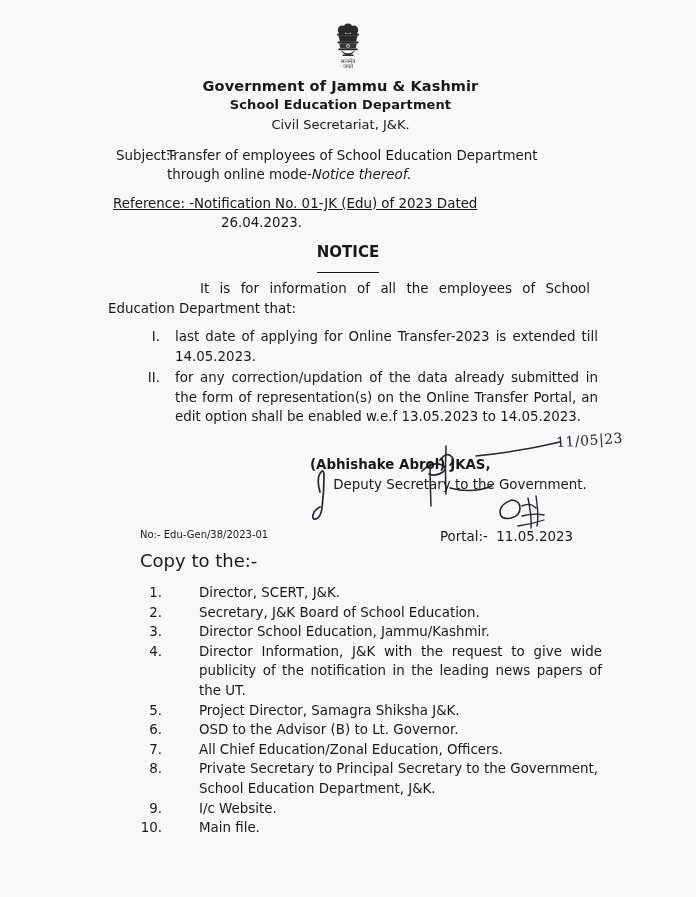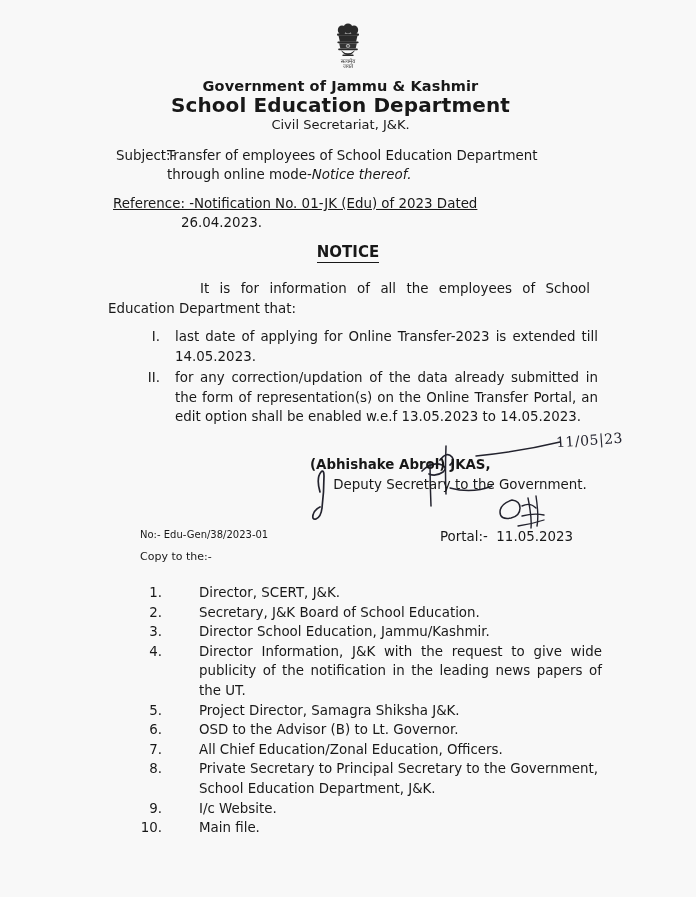--- a/index.html
+++ b/index.html
@@ -45,21 +45,21 @@
     width: 681px;
     text-align: center;
   }
   .head .org {
     font-size: 14.5px;
     font-weight: bold;
     letter-spacing: .1px;
     line-height: 17.5px;
   }
   .head .dept {
-    font-size: 20px;
+    font-size: 13px;
     font-weight: bold;
     letter-spacing: .1px;
     line-height: 18px;
   }
   .head .addr {
     font-size: 13px;
     font-weight: normal;
     line-height: 19px;
     margin-top: 1px;
   }
@@ -89,35 +89,35 @@
 
   .ref-row {
     position: absolute;
     top: 194px;
     left: 113px;
     width: 500px;
     font-size: 13.4px;
     line-height: 19px;
   }
   .ref-row .rl1 { white-space: nowrap; text-decoration: underline; }
-  .ref-row .rl2 { margin-left: 68px; }
+  .ref-row .rl2 { margin-left: 108px; }
 
   
   .notice {
     position: absolute;
     top: 243px;
     left: 0;
     width: 696px;
     text-align: center;
     font-size: 15px;
     font-weight: bold;
   }
   .notice span {
     border-bottom: 1.6px solid #181818;
-    padding-bottom: 1px;
+    padding-bottom: 11px;
   }
 
   
   .body-para {
     position: absolute;
     top: 279px;
     left: 108px;
     width: 482px;
     font-size: 13.4px;
     line-height: 20px;
@@ -194,21 +194,21 @@
   .dated-line {
     position: absolute;
     top: 529px;
     left: 440px;
     font-size: 13.4px;
   }
   .copy-line {
     position: absolute;
     top: 550px;
     left: 140px;
-    font-size: 11px;
+    font-size: 18px;
   }
 
   
   .copy-list {
     position: absolute;
     top: 583px;
     left: 140px;
     width: 462px;
     font-size: 13.4px;
   }

